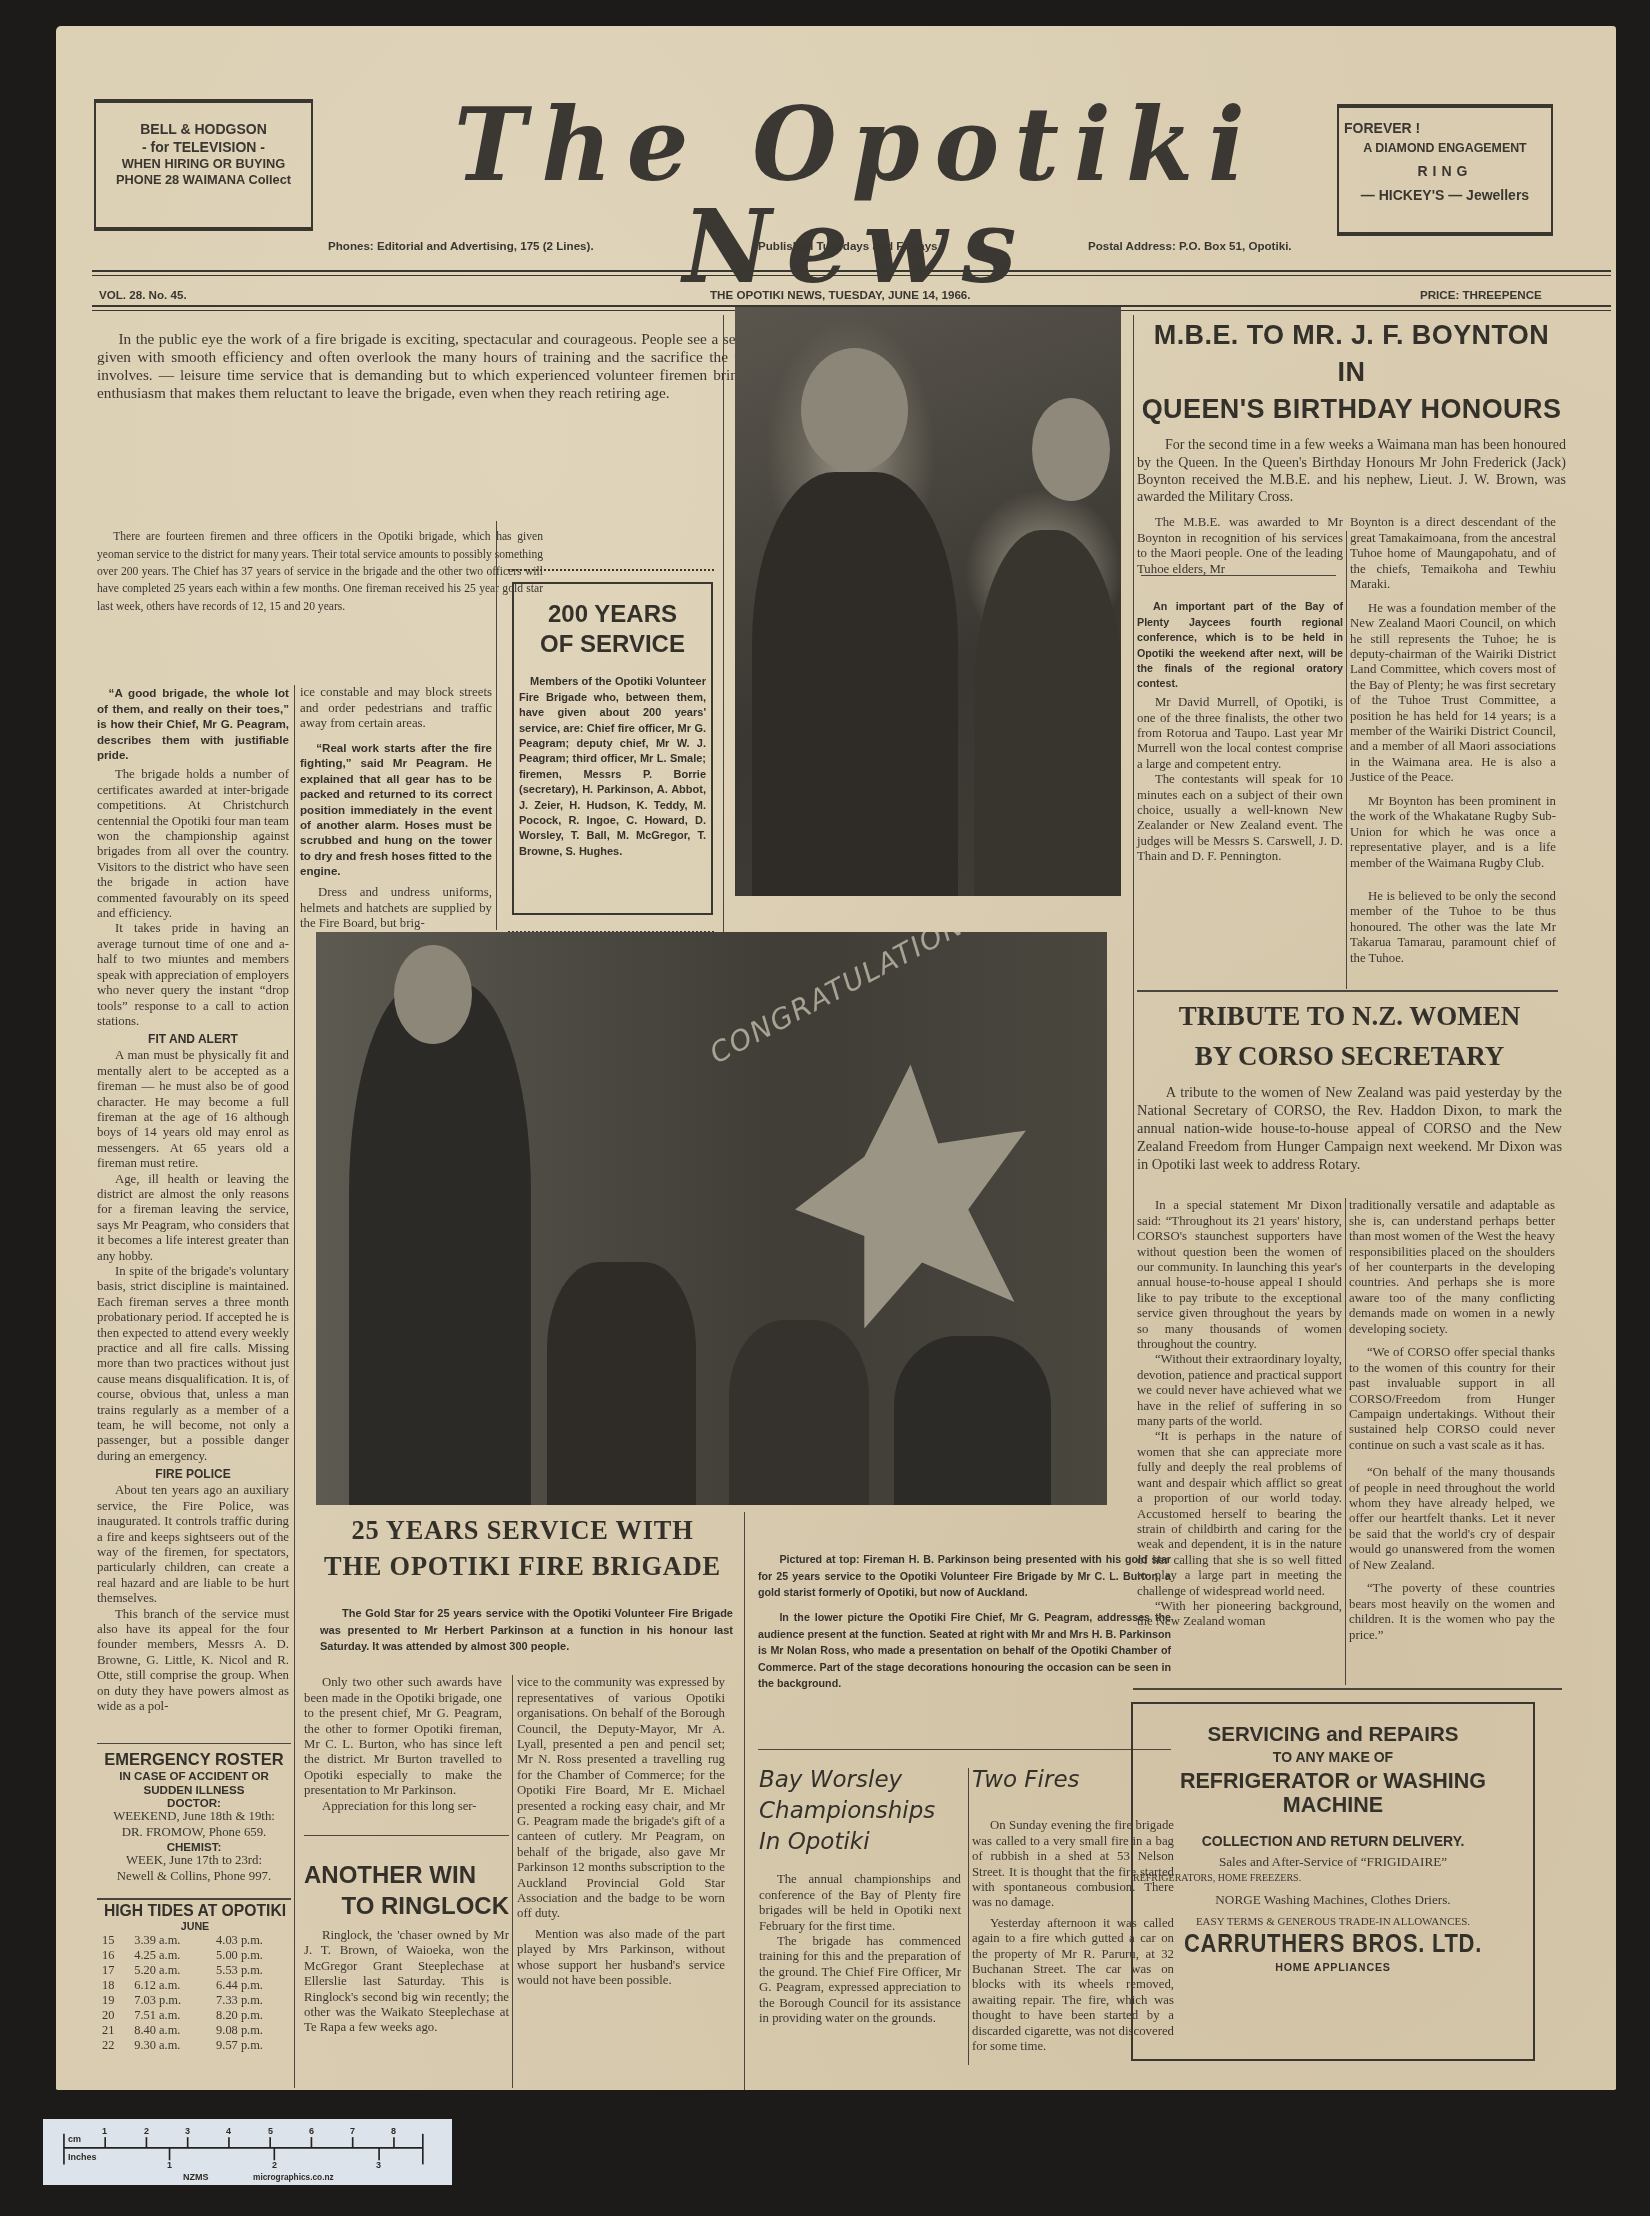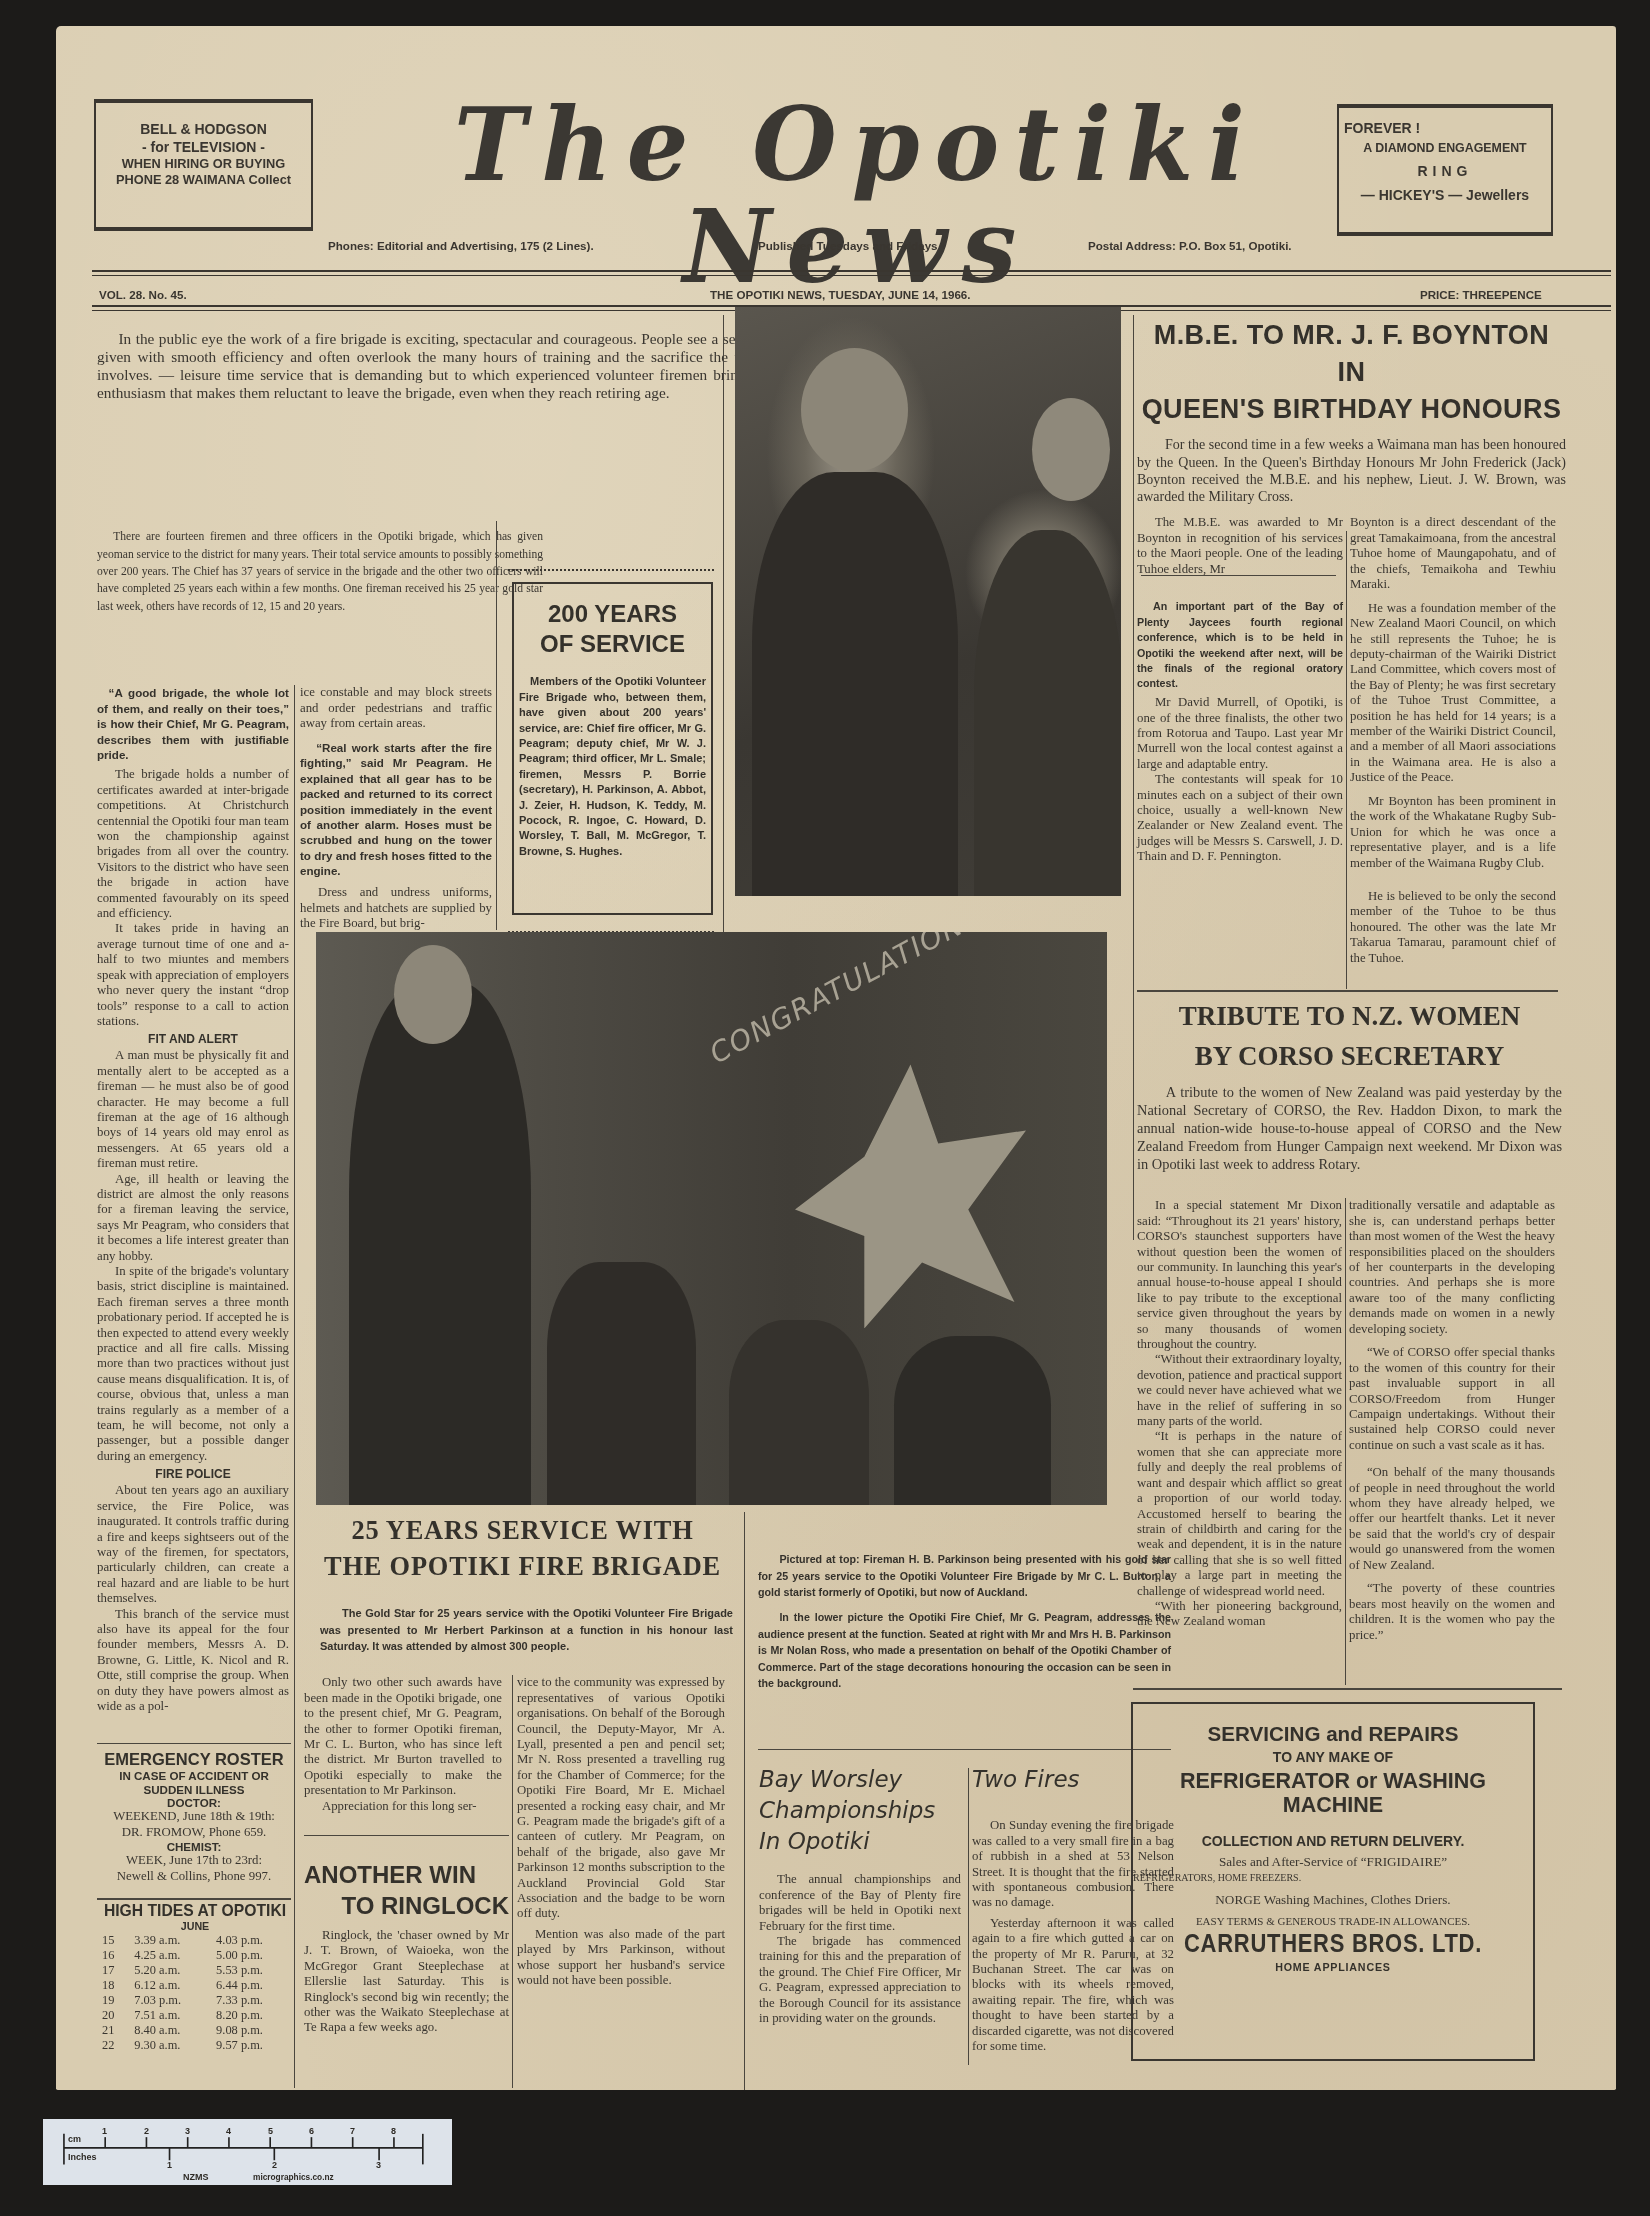--- a/index.html
+++ b/index.html
@@ -273,21 +273,21 @@
     <p style="text-indent:0">Boynton is a direct descendant of the great Tamakaimoana, from the ancestral Tuhoe home of Maungapohatu, and of the chiefs, Temaikoha and Tewhiu Maraki.</p>
     <p style="margin-top:8.3px">He was a foundation member of the New Zealand Maori Council, on which he still represents the Tuhoe; he is deputy-chairman of the Wairiki District Land Committee, which covers most of the Bay of Plenty; he was first secretary of the Tuhoe Trust Committee, a position he has held for 14 years; is a member of the Wairiki District Council, and a member of all Maori associations in the Waimana area. He is also a Justice of the Peace.</p>
     <p style="margin-top:8.3px">Mr Boynton has been prominent in the work of the Whakatane Rugby Sub-Union for which he was once a representative player, and is a life member of the Waimana Rugby Club.</p>
     <p style="margin-top:18px">He is believed to be only the second member of the Tuhoe to be thus honoured. The other was the late Mr Takarua Tamarau, paramount chief of the Tuhoe.</p>
   </div>
 
   <div class="hline" style="left:1085px;top:549px;width:195px"></div>
   <div class="abs" style="left:1081px;top:557px;width:206px">
     <div class="bold" style="font-size:10.7px;text-indent:1.5em;margin-top:16px">An important part of the Bay of Plenty Jaycees fourth regional conference, which is to be held in Opotiki the weekend after next, will be the finals of the regional oratory contest.</div>
     <div class="body" style="margin-top:3.3px">
-        <p>Mr David Murrell, of Opotiki, is one of the three finalists, the other two from Rotorua and Taupo. Last year Mr Murrell won the local contest against a large and adaptable entry.</p>
+        <p>Mr David Murrell, of Opotiki, is one of the three finalists, the other two from Rotorua and Taupo. Last year Mr Murrell won the local contest comprise a large and competent entry.</p>
         <p>The contestants will speak for 10 minutes each on a subject of their own choice, usually a well-known New Zealander or New Zealand event. The judges will be Messrs S. Carswell, J. D. Thain and D. F. Pennington.</p>
       </div>
   </div>
 
   <div class="hline" style="left:1081px;top:964px;width:421px;border-top-width:2.5px"></div>
 
   <div class="abs" style="left:1081px;top:970px;width:425px">
     <div class="head-serif" style="font-size:27px;line-height:40px">
       <div>TRIBUTE TO N.Z. WOMEN</div>
       <div>BY CORSO SECRETARY</div>

